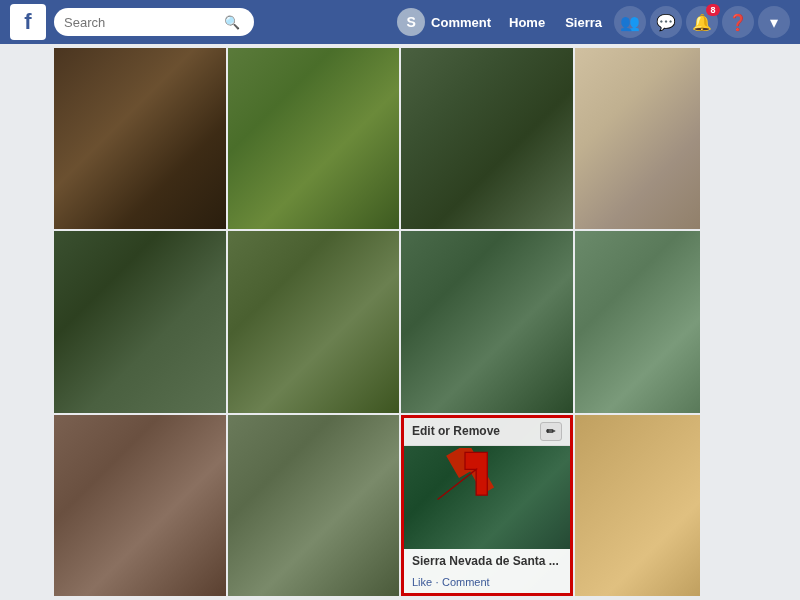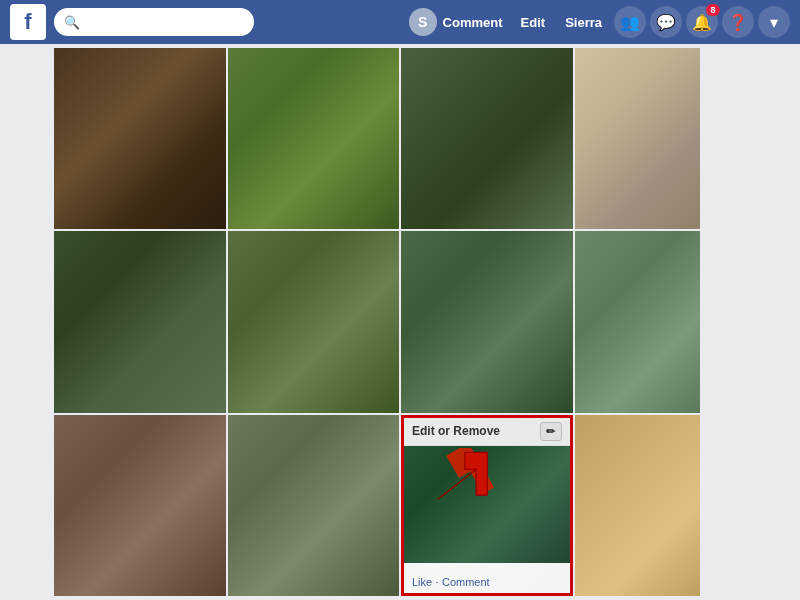--- a/index.html
+++ b/index.html
@@ -254,28 +254,29 @@
     }
   </style>
 </head>
 <body>
 
 <nav id="navbar">
   <div class="fb-logo">
     <span>f</span>
   </div>
   <div class="search-bar">
+    <input type="text" placeholder="Search" style="">
     <span class="search-icon">🔍</span>
   </div>
   <div class="nav-right">
     <div class="nav-user">
       <div class="user-avatar">S</div>
       <span>Comment</span>
     </div>
-    <div class="nav-link">Edit</div>
+    <div class="nav-link">Home</div>
     <div class="nav-link">Sierra</div>
     <div class="nav-icon-btn">
       <span>👥</span>
     </div>
     <div class="nav-icon-btn">
       <span>💬</span>
     </div>
     <div class="nav-icon-btn">
       <span>🔔</span>
       <span class="badge">8</span>
@@ -316,20 +317,21 @@
 
       <svg class="red-arrow" viewBox="0 0 80 70" xmlns="http://www.w3.org/2000/svg">
         <polygon points="0,70 60,30 45,30 45,0 75,0 75,60 60,60 60,30" fill="#cc2200" opacity="0.92" transform="rotate(-30 40 35) translate(-5, 5)"></polygon>
 
         <g transform="translate(5,5)">
           <polygon points="10,55 55,20 42,20 42,0 68,0 68,50 55,50 55,20" fill="#cc1100" stroke="#990000" stroke-width="1.5"></polygon>
         </g>
       </svg>
 
       <div class="photo-caption">
+        <div class="title">Sierra Nevada de Santa ...</div>
         <div class="actions">
           <span>Like</span>
           <span> · </span>
           <span>Comment</span>
         </div>
       </div>
     </div>
 
     <div class="photo-cell photo-12"></div>
 

